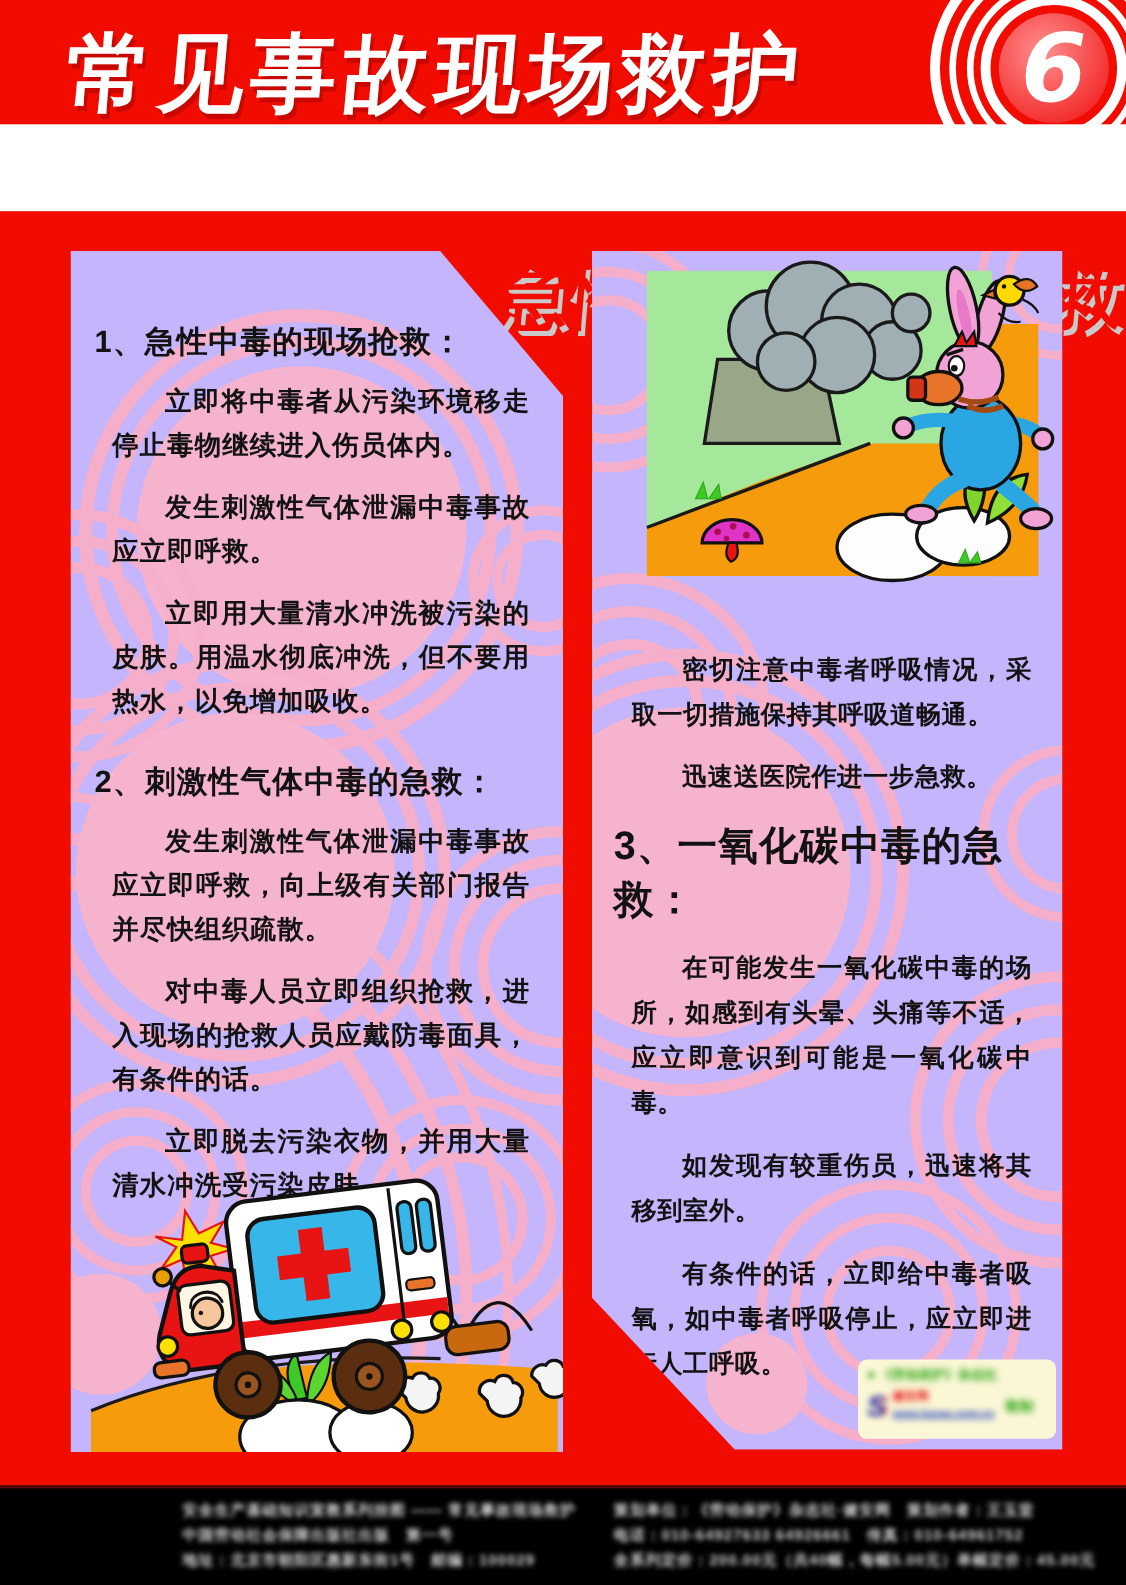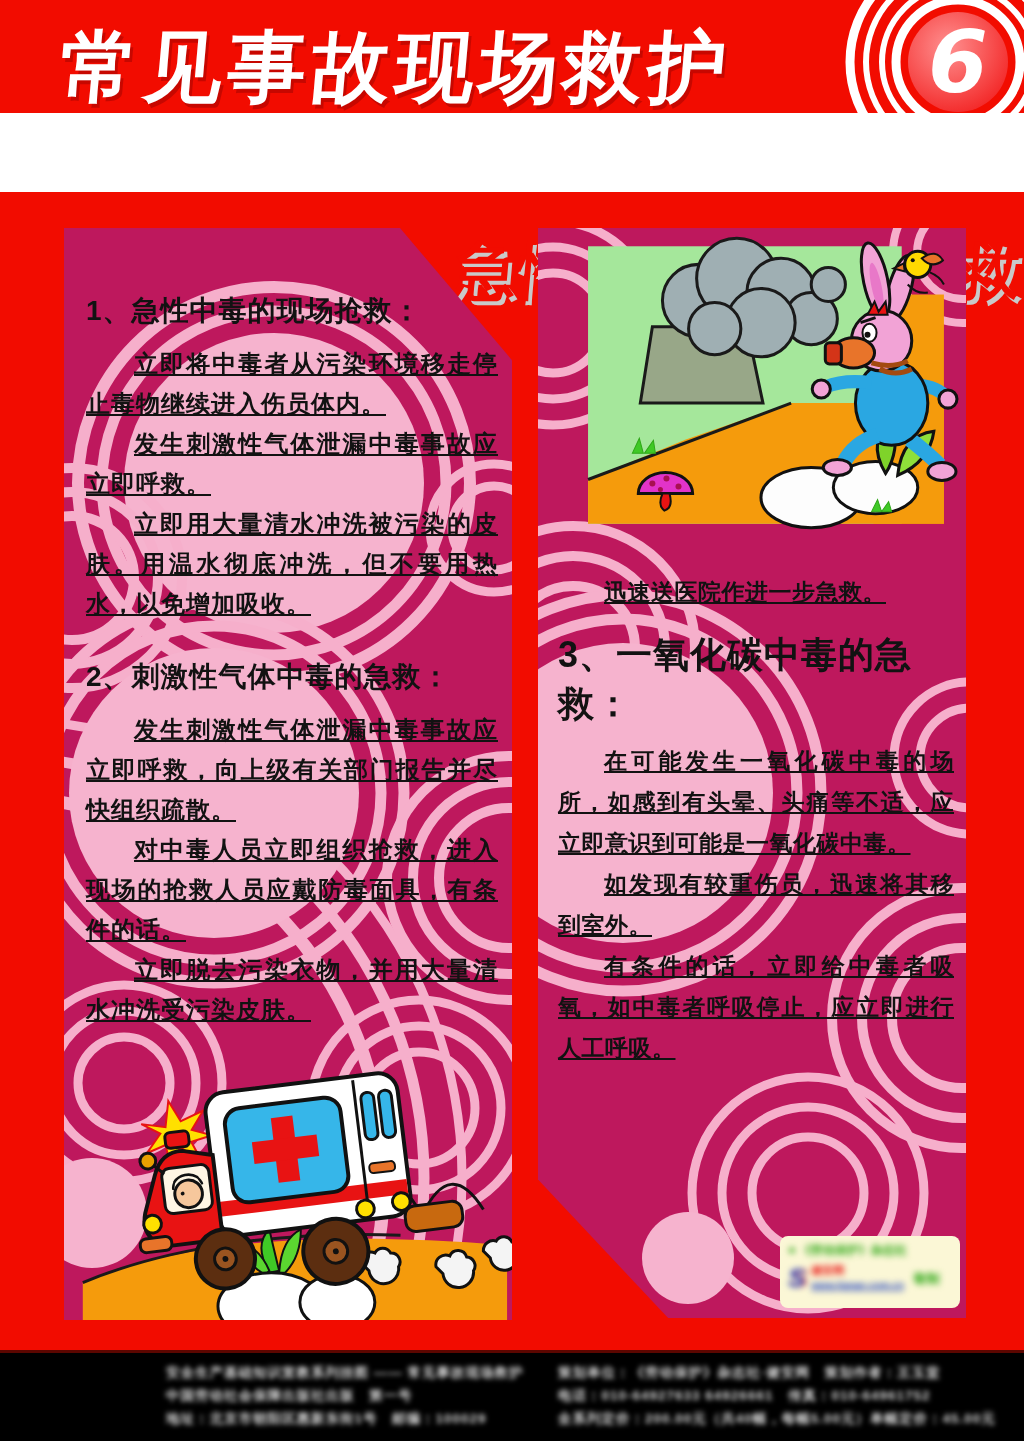--- a/index.html
+++ b/index.html
@@ -9,31 +9,31 @@
   .title{position:absolute;top:16px;left:60px;font-size:78px;font-weight:900;color:#fff;
          letter-spacing:6px;transform:skewX(-5deg);white-space:nowrap;
          text-shadow:3px 4px 0 rgba(120,0,0,.35);}
   .subtitle-band{position:absolute;top:113px;left:0;width:1024px;height:79px;background:#ffffff;}
   .subtitle{position:absolute;top:116px;left:310px;font-size:62px;font-weight:900;color:#F20C00;
             letter-spacing:1px;transform:skewX(-5deg);white-space:nowrap;
             text-shadow:4px 4px 0 #c9c9c9;}
   .badge{position:absolute;left:816px;top:-60px;width:220px;height:240px;}
   .badge text{font-family:"DejaVu Sans","Liberation Sans",sans-serif;}
   
-  .panel{position:absolute;top:228px;background:#be185d;overflow:hidden;}
+  .panel{position:absolute;top:228px;background:#c4b5fd;overflow:hidden;}
   .panel-left{left:64px;width:448px;height:1092px;
               clip-path:polygon(0 0,75% 0,100% 12.1%,100% 100%,0 100%);}
   .panel-right{left:538px;width:428px;height:1090px;
                clip-path:polygon(0 0,100% 0,100% 100%,30.4% 100%,0 87.3%);}
   .decor{position:absolute;left:0;top:0;width:100%;height:100%;}
   .panel-text{position:absolute;left:22px;right:14px;top:0;color:#121212;}
   .panel-left .panel-text{padding-top:64px;}
   h2.sec{font-size:28px;font-weight:900;letter-spacing:1px;margin:34px 0 14px 0;}
   h2.sec:first-child{margin-top:0;}
-  .panel-text p{margin:0;font-weight:bold;text-indent:2em;text-align:justify;text-decoration:underline;}
+  .panel-text p{margin:16px;font-weight:bold;text-indent:2em;text-align:justify;}
   .panel-left .panel-text p{font-size:24px;line-height:40px;letter-spacing:1px;}
   .panel-right .panel-text{top:344px;left:20px;right:12px;}
   .panel-right .panel-text p{font-size:23px;line-height:41px;letter-spacing:.5px;}
   .panel-right h2.sec{margin:18px 0 12px 0;font-size:36px;}
   .scene{position:absolute;}
   .scene-rabbit{left:40px;top:6px;width:382px;height:302px;}
   .scene-ambulance{left:4px;top:800px;width:444px;height:296px;}
   
   .credit-box{position:absolute;right:6px;bottom:10px;width:180px;height:72px;background:#FBF7D6;
               border-radius:8px;overflow:hidden;}
@@ -266,20 +266,21 @@
         <circle cx="338" cy="30" r="13" fill="#FFD900" stroke="#111" stroke-width="3"></circle>
         <polygon points="324,29 314,34 325,37" fill="#E8742A" stroke="#111" stroke-width="2"></polygon>
         <path d="M342,24 q14,-10 21,2 q-11,9 -21,-2 Z" fill="#E8742A" stroke="#111" stroke-width="2"></path>
         <path d="M350,38 q10,4 14,12" stroke="#111" stroke-width="2" fill="none"></path>
         <circle cx="333" cy="26" r="2" fill="#111"></circle>
         <path d="M328,50 q9,10 20,8" stroke="#111" stroke-width="2" fill="none"></path>
       </g>
     </svg>
 
     <div class="panel-text">
+      <p>密切注意中毒者呼吸情况，采取一切措施保持其呼吸道畅通。</p>
       <p>迅速送医院作进一步急救。</p>
       <h2 class="sec">3、一氧化碳中毒的急救：</h2>
       <p>在可能发生一氧化碳中毒的场所，如感到有头晕、头痛等不适，应立即意识到可能是一氧化碳中毒。</p>
       <p>如发现有较重伤员，迅速将其移到室外。</p>
       <p>有条件的话，立即给中毒者吸氧，如中毒者呼吸停止，应立即进行人工呼吸。</p>
     </div>
 
     <div class="credit-box">
       <div class="credit-inner">
         <div class="credit-r1"><span class="dot-green">●</span><span>《劳动保护》杂志社</span></div>

